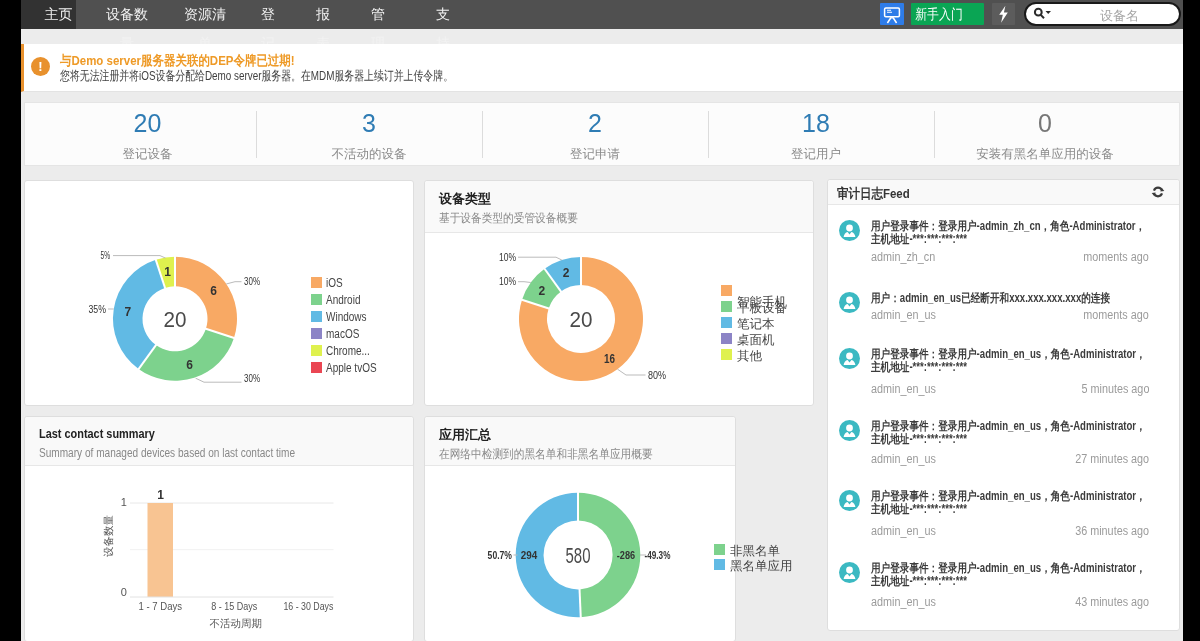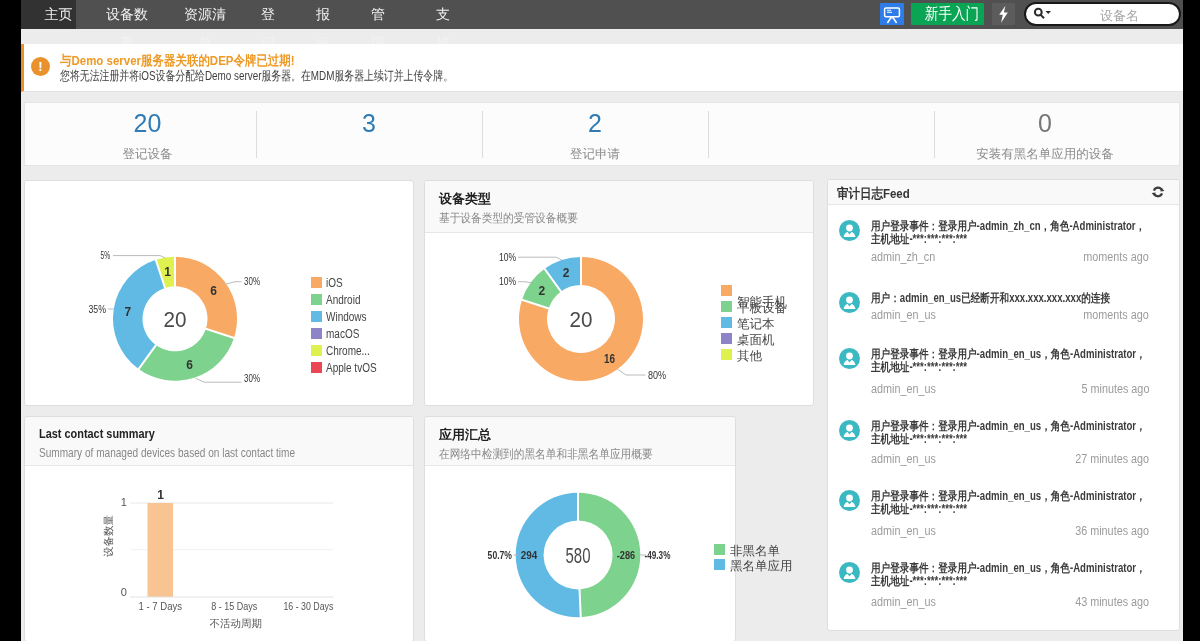--- a/index.html
+++ b/index.html
@@ -52,21 +52,21 @@
   <div class="tab" style="left:402px;width:28px;">支持</div>
   <div class="abs" style="left:859px;top:3px;width:24px;height:22px;background:#2E7CE8;border-radius:1px;">
     <svg width="24" height="22" viewBox="0 0 24 22">
           <g stroke="#fff" stroke-width="1.5" fill="none">
     <rect x="4.6" y="5" width="14.8" height="8.7" rx="1.2"></rect>
     <path d="M12 13.7 L12 15.5 M7.4 20 L11 14.5 M16.6 20 L13 14.5"></path>
           </g>
     <path d="M7 7.2 h4 M7 9.2 h5" stroke="#fff" stroke-width="1.1"></path>
         </svg>
   </div>
-  <div class="abs" style="left:890px;top:3px;width:73px;height:22px;background:#0AA554;border-radius:1px;color:#fff;font-size:16px;text-align:right;line-height:22px;"><span style="display:inline-block;transform:scaleX(.85);">新手入门</span></div>
+  <div class="abs" style="left:890px;top:3px;width:73px;height:22px;background:#0AA554;border-radius:1px;color:#fff;font-size:14px;text-align:left;line-height:22px;"><span style="display:inline-block;transform:scaleX(.85);">新手入门</span></div>
   <div class="abs" style="left:971px;top:3px;width:23px;height:22px;background:#5C5C5C;border-radius:1px;">
     <svg width="23" height="22" viewBox="0 0 23 22">
           <path d="M13.4 2.8 L7.2 11.8 L10.8 11.8 L9.1 19.8 L15.8 9.6 L11.9 9.6 Z" fill="#fff"></path>
         </svg>
   </div>
   <div class="abs" style="left:1003px;top:2px;width:157px;height:24px;background:#fff;border:2px solid #191919;border-radius:12px;">
     <svg width="26" height="20" viewBox="0 0 26 20" style="position:absolute;left:5px;top:0;">
       <circle cx="7.3" cy="8.2" r="3.4" fill="none" stroke="#2b2b2b" stroke-width="2"></circle>
       <line x1="9.8" y1="10.9" x2="13" y2="14.3" stroke="#2b2b2b" stroke-width="2"></line>
       <path d="M14.5 7 L20 7 L17.2 10 Z" fill="#2b2b2b"></path>
@@ -81,24 +81,29 @@
   <div class="abs" style="left:36px;top:23px;font-size:13px;color:#3F3F3F;white-space:nowrap;transform:scaleX(.76);transform-origin:0 0;">您将无法注册并将iOS设备分配给Demo server服务器。在MDM服务器上续订并上传令牌。</div>
 </div>
 
 <div id="stats">
   <div class="abs" style="left:7px;top:0;width:231px;height:64px;">
         <div class="statnum">20</div>
         <div class="statlbl">登记设备</div>
       </div>
   <div class="abs" style="left:231px;top:0;width:226px;height:64px;">
         <div class="statnum">3</div>
+        <div class="statlbl">不活动的设备</div>
       </div>
   <div class="abs" style="left:457px;top:0;width:226px;height:64px;">
         <div class="statnum">2</div>
         <div class="statlbl">登记申请</div>
+      </div>
+  <div class="abs" style="left:678px;top:0;width:226px;height:64px;">
+        <div class="statnum">18</div>
+        <div class="statlbl">登记用户</div>
       </div>
   <div class="abs" style="left:909px;top:0;width:222px;height:64px;">
         <div class="statnum" style="color:#777;">0</div>
         <div class="statlbl">安装有黑名单应用的设备</div>
       </div>
   <div class="statsep" style="left:231px;"></div>
   <div class="statsep" style="left:457px;"></div>
   <div class="statsep" style="left:683px;"></div>
   <div class="statsep" style="left:909px;"></div>
 </div>

